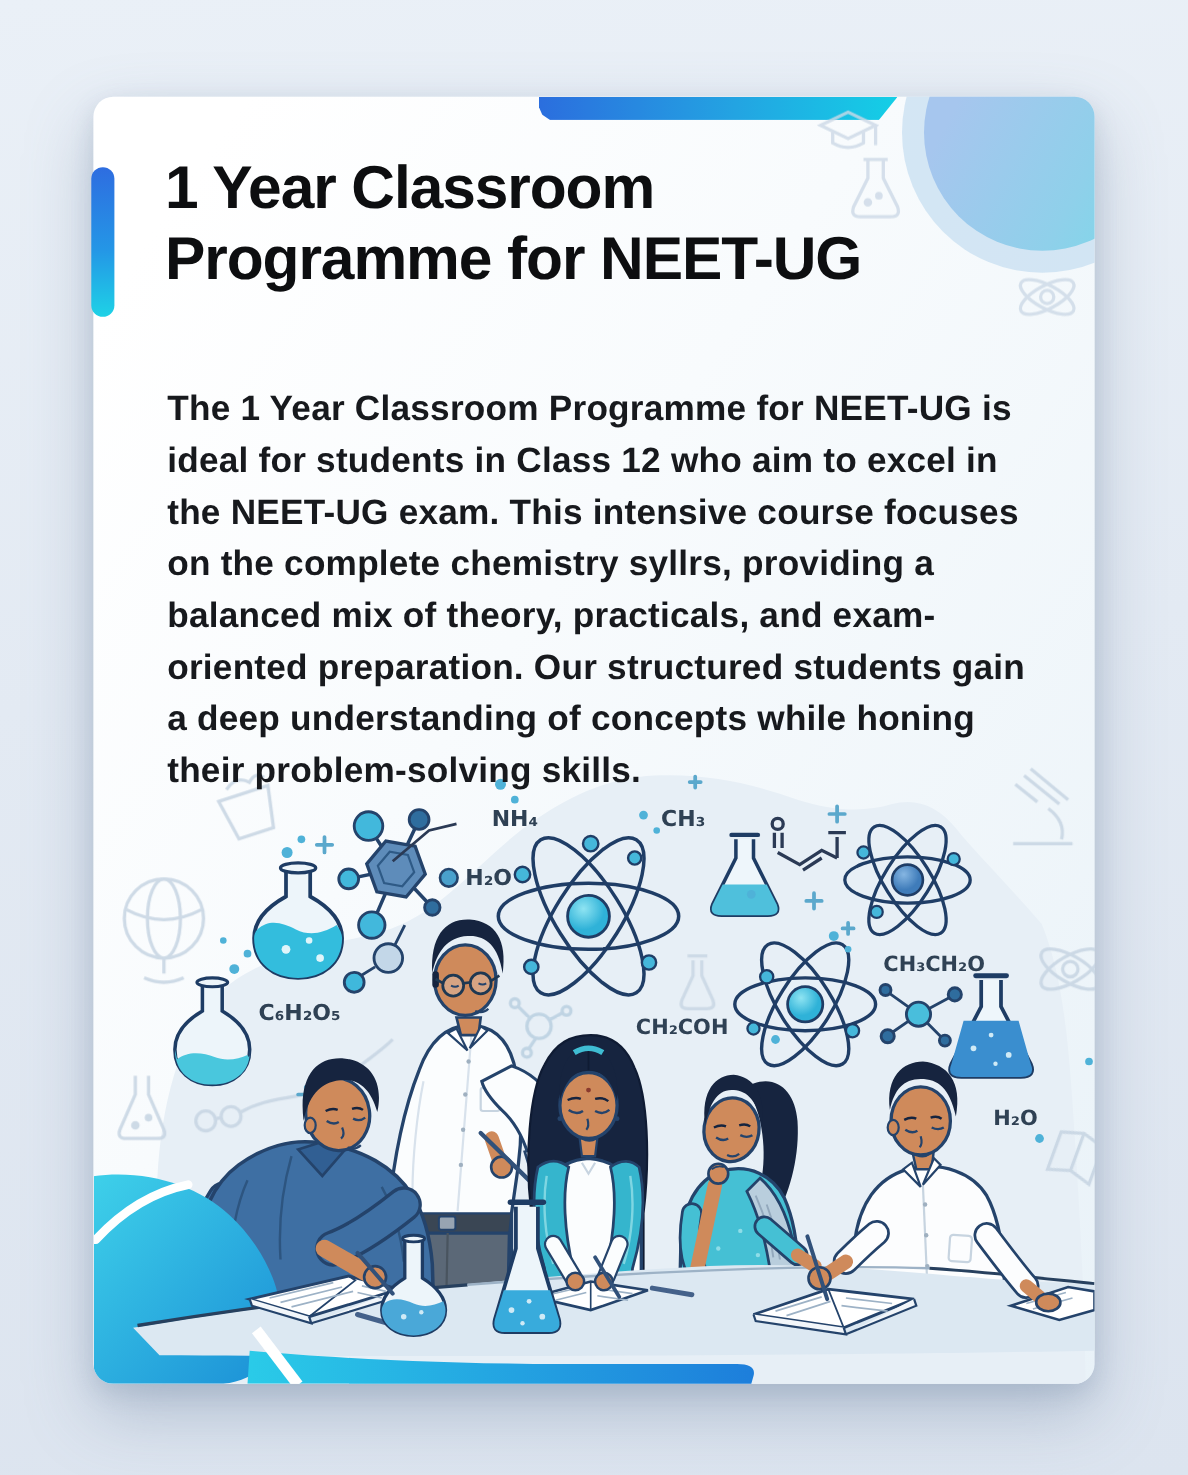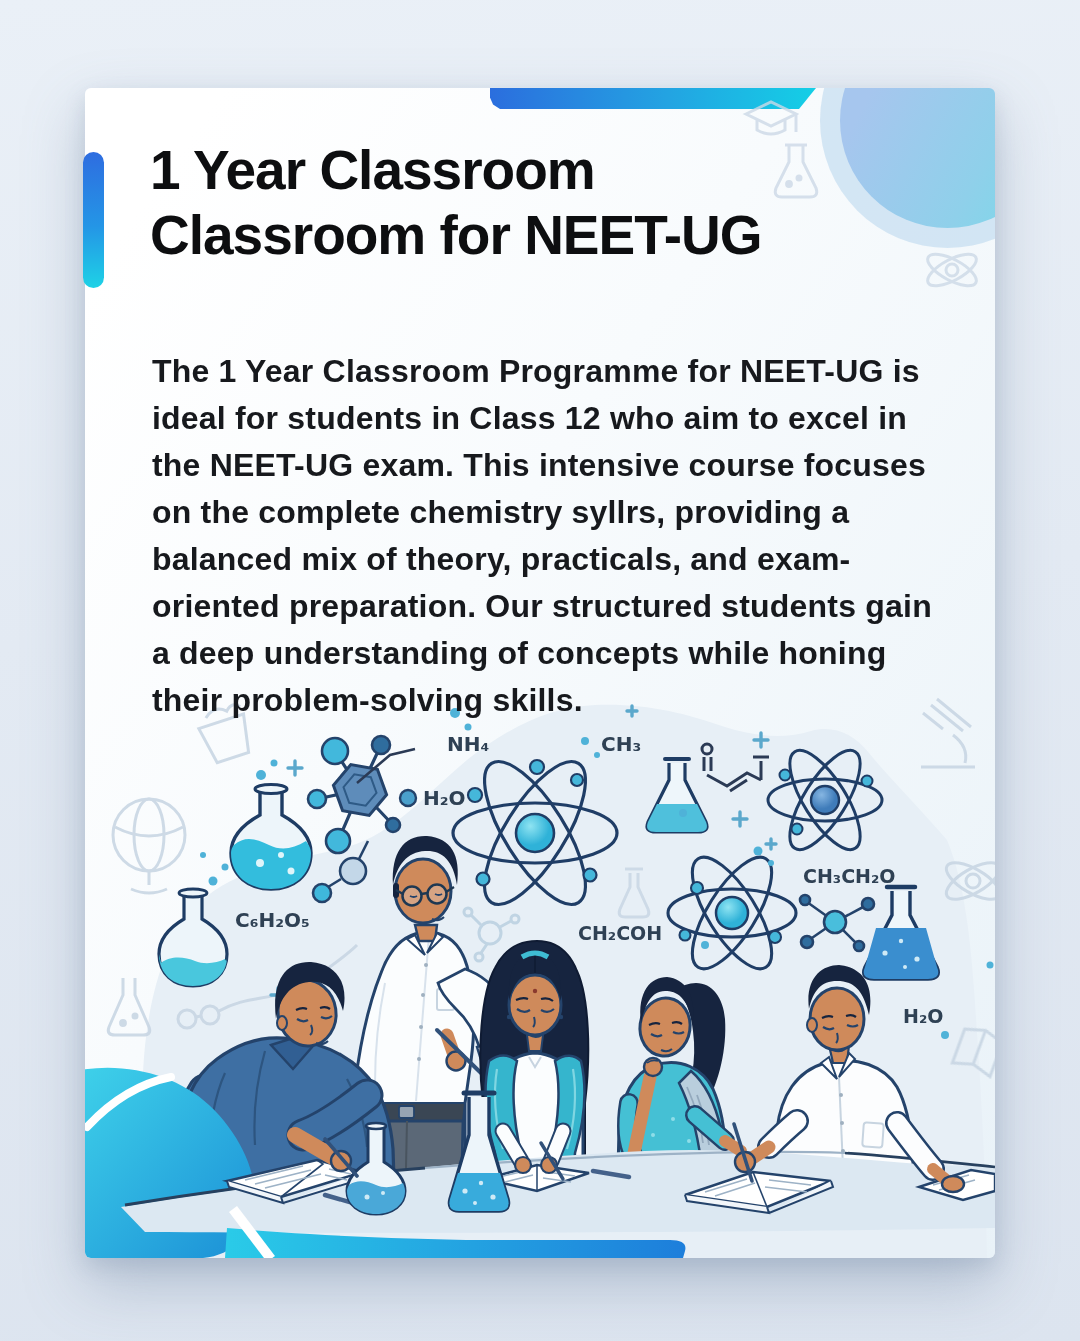--- a/index.html
+++ b/index.html
@@ -4,21 +4,21 @@
 <style>
   html,body{margin:0;padding:0;}
   body{
     width:1080px;height:1341px;position:relative;overflow:hidden;
     font-family:"Liberation Sans","DejaVu Sans",sans-serif;
     background:linear-gradient(175deg,#eaf0f7 0%,#e3eaf3 45%,#dce4ef 100%);
   }
   .page{position:absolute;inset:0;}
   .card{
     position:absolute;left:85px;top:88px;width:910px;height:1170px;
-    border-radius:6px;overflow:hidden;
+    border-radius:18px;overflow:hidden;
     background:linear-gradient(125deg,#ffffff 8%,#f8fbfd 42%,#e9f2f8 100%);
     box-shadow:0 26px 60px rgba(108,128,158,.38),0 8px 20px rgba(120,140,170,.22);
   }
   .capsule{
     position:absolute;left:83px;top:152px;width:21px;height:136px;border-radius:11px;
     background:linear-gradient(180deg,#2e6de0 0%,#2496e6 55%,#1ed2e6 100%);
     z-index:5;
   }
   .topbar{
     position:absolute;left:405px;top:0;width:326px;height:21px;
@@ -75,21 +75,21 @@
         <g>
           <ellipse cx="867" cy="182" rx="27" ry="10.5" transform="rotate(28 867 182)"></ellipse>
           <ellipse cx="867" cy="182" rx="27" ry="10.5" transform="rotate(-28 867 182)"></ellipse>
           <circle cx="867" cy="182" r="6"></circle>
         </g>
       </g>
     </svg>
 
     <div class="title">
       <div>1 Year Classroom</div>
-      <div>Classroom for NEET-UG</div>
+      <div>Programme for NEET-UG</div>
     </div>
 
     <p class="desc">The 1 Year Classroom Programme for NEET-UG is ideal for students in Class 12 who aim to excel in the NEET-UG exam. This intensive course focuses on the complete chemistry syllrs, providing a balanced mix of theory, practicals, and exam-oriented preparation. Our structured students gain a deep understanding of concepts while honing their problem-solving skills.</p>
 
     <svg class="illus" viewBox="0 0 910 575">
       <defs>
         <radialGradient id="gNuc" cx="38%" cy="32%">
             <stop offset="0%" stop-color="#8fe4f2"></stop>
             <stop offset="100%" stop-color="#2fb2d8"></stop>
           </radialGradient>

